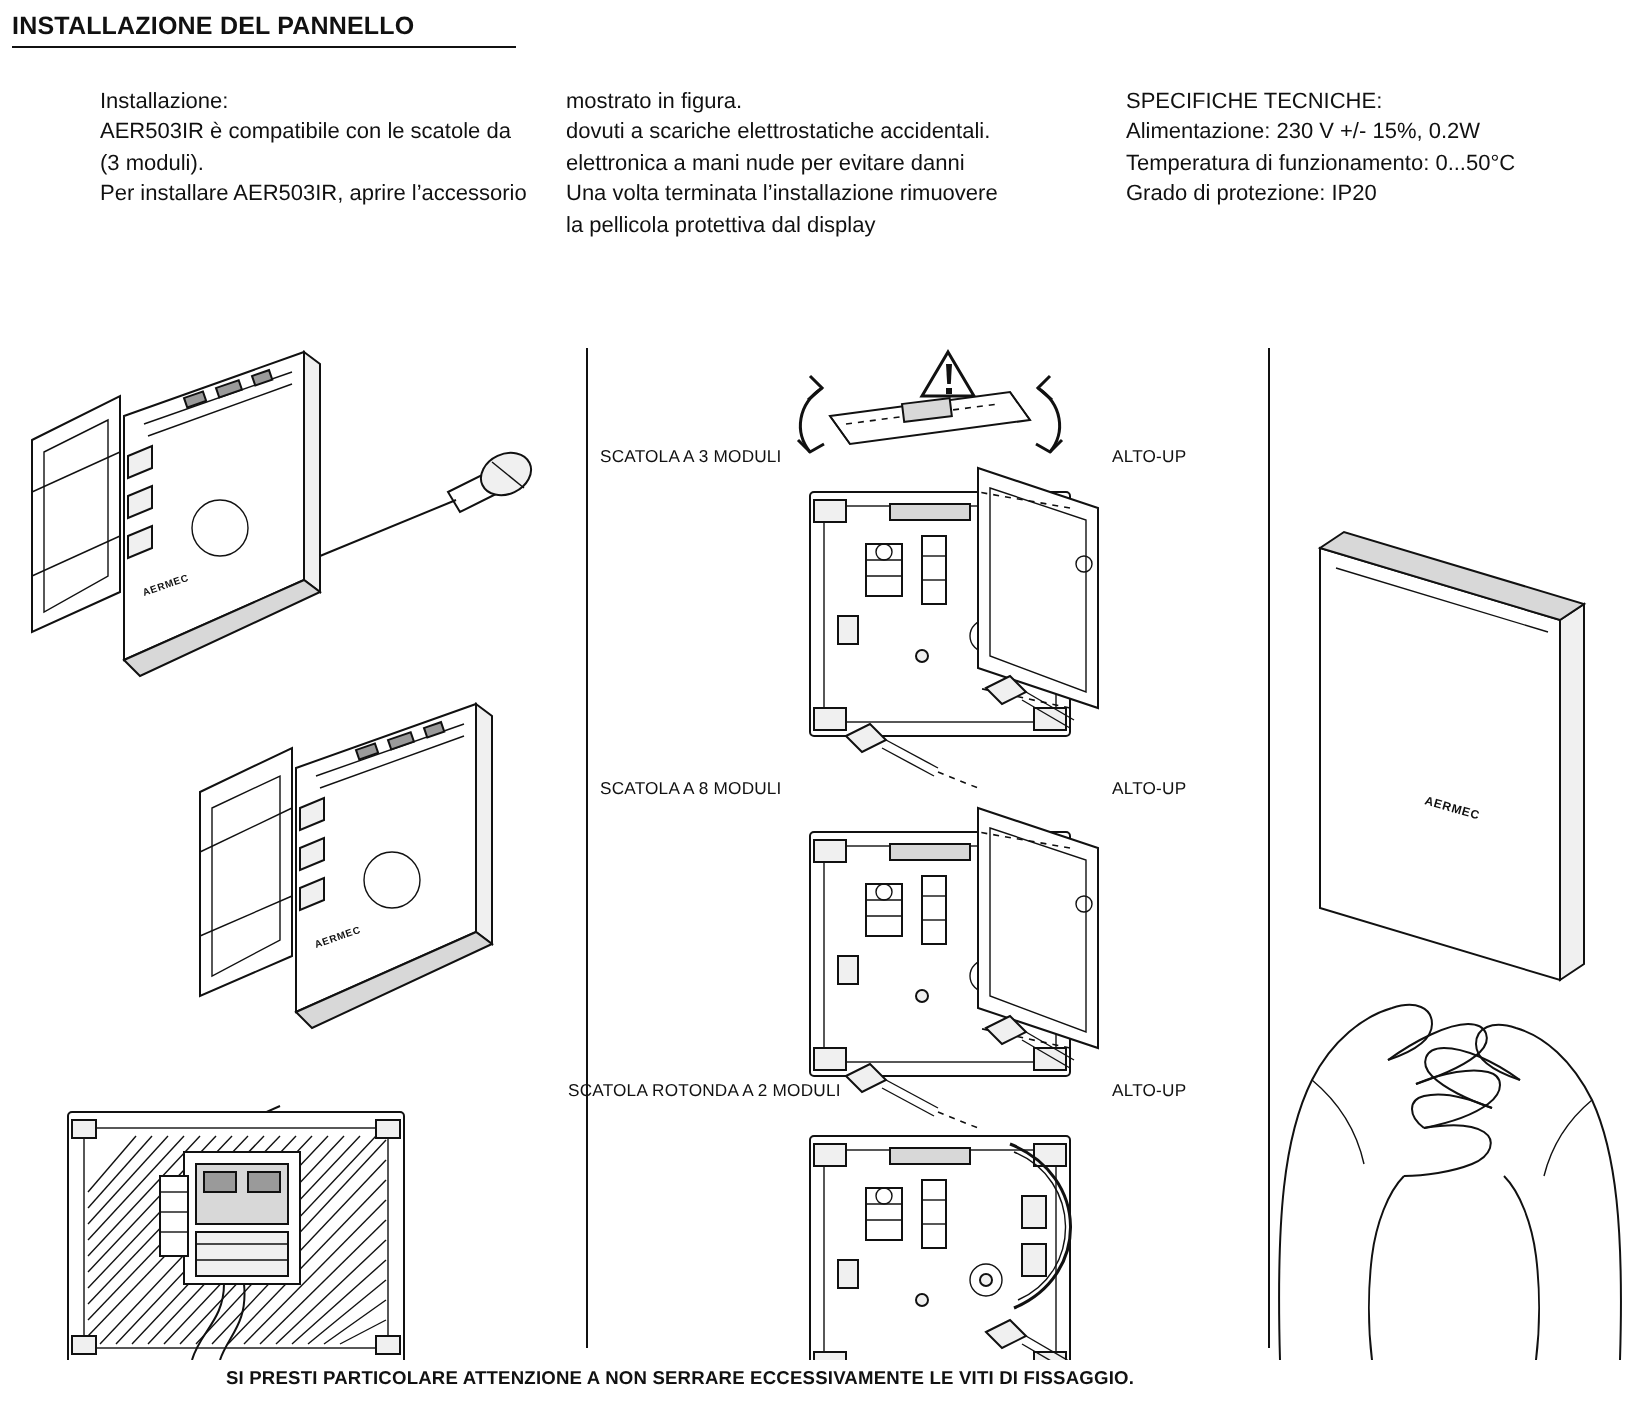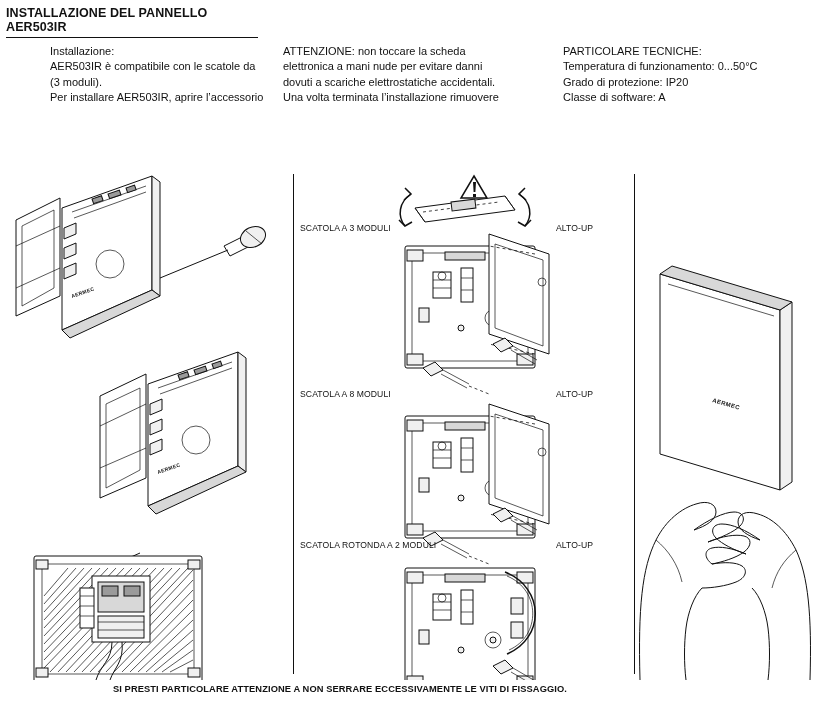--- a/index.html
+++ b/index.html
@@ -116,43 +116,43 @@
     letter-spacing: 0.4px;
   }
 </style>
 </head>
 <body>
 
 <div class="page">
 
   <div class="title-block">
     <div class="title-line1">INSTALLAZIONE DEL PANNELLO</div>
-    <div class="title-line2">AER503IR</div>
     <div class="title-rule"></div>
   </div>
 
   <div class="col col-1">
     <p>Installazione:</p>
     <p>AER503IR è compatibile con le scatole da</p>
     <p>(3 moduli).</p>
     <p>Per installare AER503IR, aprire l’accessorio</p>
   </div>
 
   <div class="col col-2">
-    <p>ATTENZIONE: non toccare la scheda</p>
+    <p>mostrato in figura.</p>
+    <p>dovuti a scariche elettrostatiche accidentali.</p>
     <p>elettronica a mani nude per evitare danni</p>
-    <p>dovuti a scariche elettrostatiche accidentali.</p>
     <p>Una volta terminata l’installazione rimuovere</p>
+    <p>la pellicola protettiva dal display</p>
   </div>
 
   <div class="col col-3">
-    <p>PARTICOLARE TECNICHE:</p>
+    <p>SPECIFICHE TECNICHE:</p>
+    <p>Alimentazione: 230 V +/- 15%, 0.2W</p>
     <p>Temperatura di funzionamento: 0...50°C</p>
     <p>Grado di protezione: IP20</p>
-    <p>Classe di software: A</p>
   </div>
 
   <div class="figure">
 
     <div class="vrule v1"></div>
     <div class="vrule v2"></div>
 
     <svg width="293" height="512" viewBox="0 0 293 512">
 
       <g>
@@ -425,21 +425,21 @@
         </g>
       </g>
     </svg>
 
     <div class="fig-label" style="left:300px; top:55px;">SCATOLA A 3 MODULI</div>
     <div class="fig-label" style="left:556px; top:55px;">ALTO-UP</div>
 
     <div class="fig-label" style="left:300px; top:221px;">SCATOLA A 8 MODULI</div>
     <div class="fig-label" style="left:556px; top:221px;">ALTO-UP</div>
 
-    <div class="fig-label" style="left:300px; top:372px;text-align:right;">SCATOLA ROTONDA A 2 MODULI</div>
+    <div class="fig-label" style="left:284px; top:372px;text-align:right;">SCATOLA ROTONDA A 2 MODULI</div>
     <div class="fig-label" style="left:556px; top:372px;">ALTO-UP</div>
 
     <svg style="position:absolute; left:634px; top:0;" width="181" height="512" viewBox="0 0 181 512">
 
       <path class="fil-w" d="M26 106 L146 142 L146 322 L26 286 Z"></path>
       <path class="fil-lg" d="M146 142 L158 134 L158 314 L146 322 Z"></path>
       <path class="fil-mg" d="M26 106 L38 98 L158 134 L146 142 Z"></path>
       <path class="ln-thin" d="M34 116 L140 148"></path>
       <text class="brand2" x="78" y="234" transform="rotate(16 78 234)">AERMEC</text>
 

